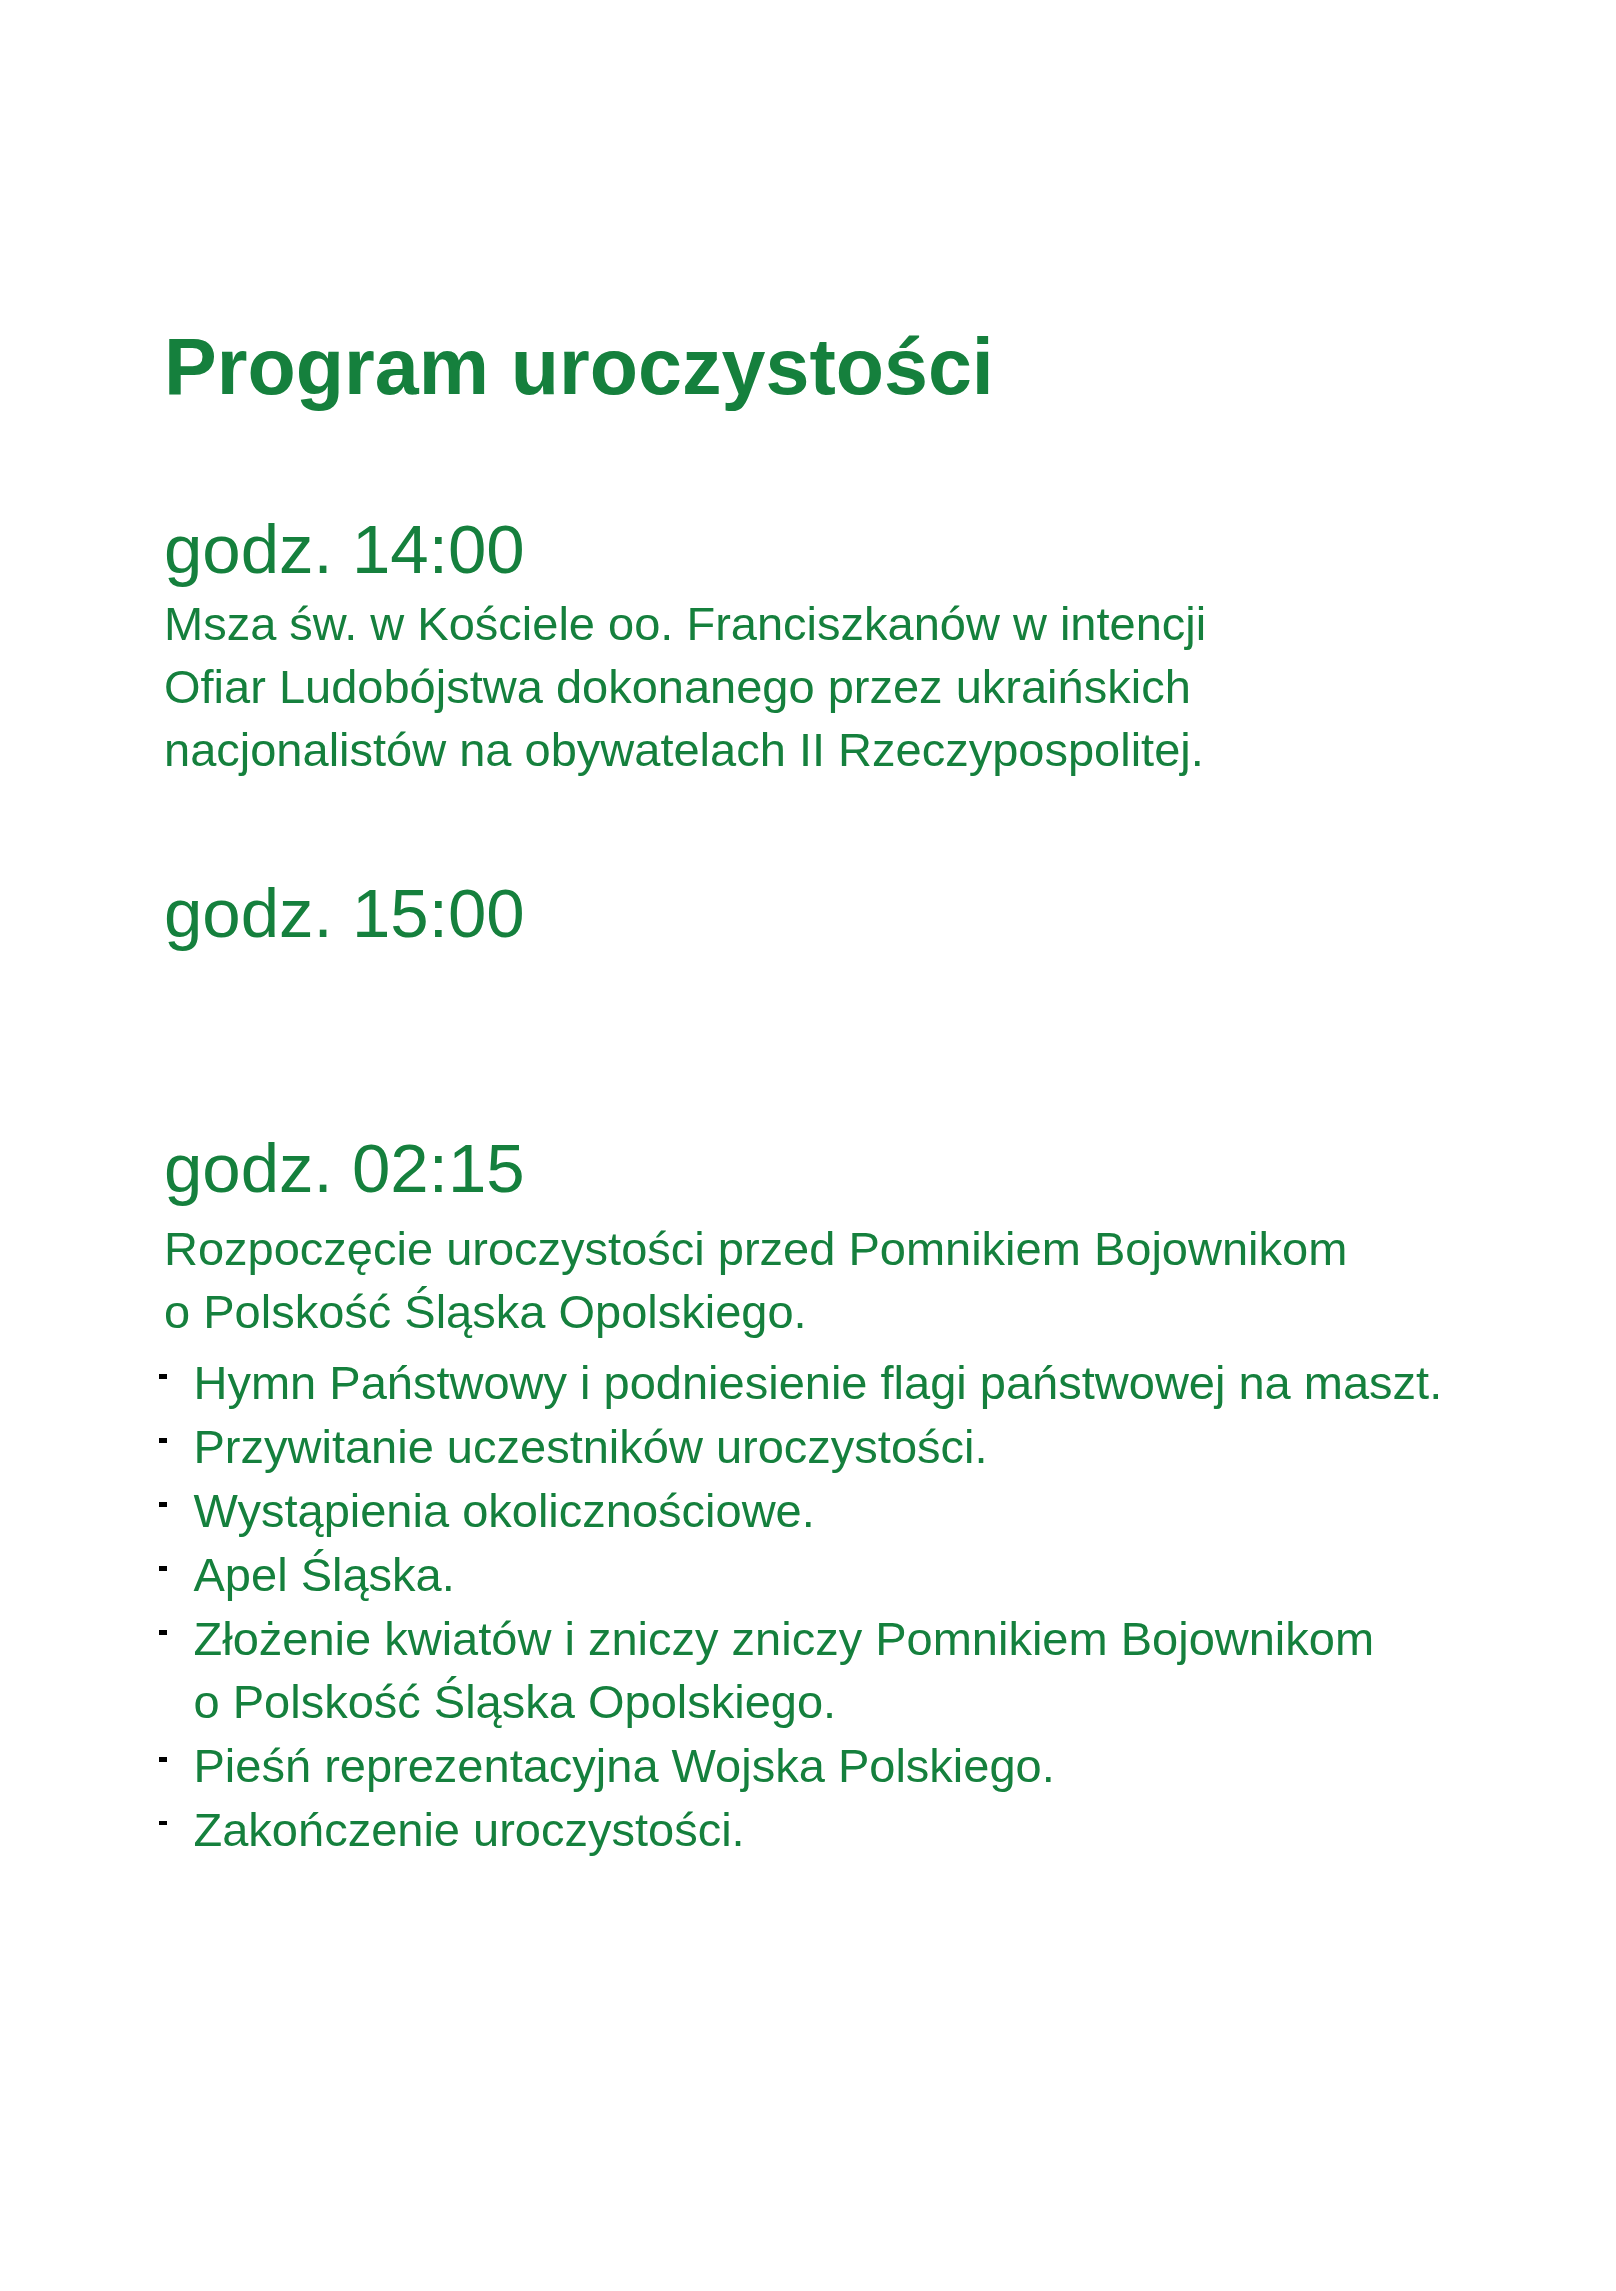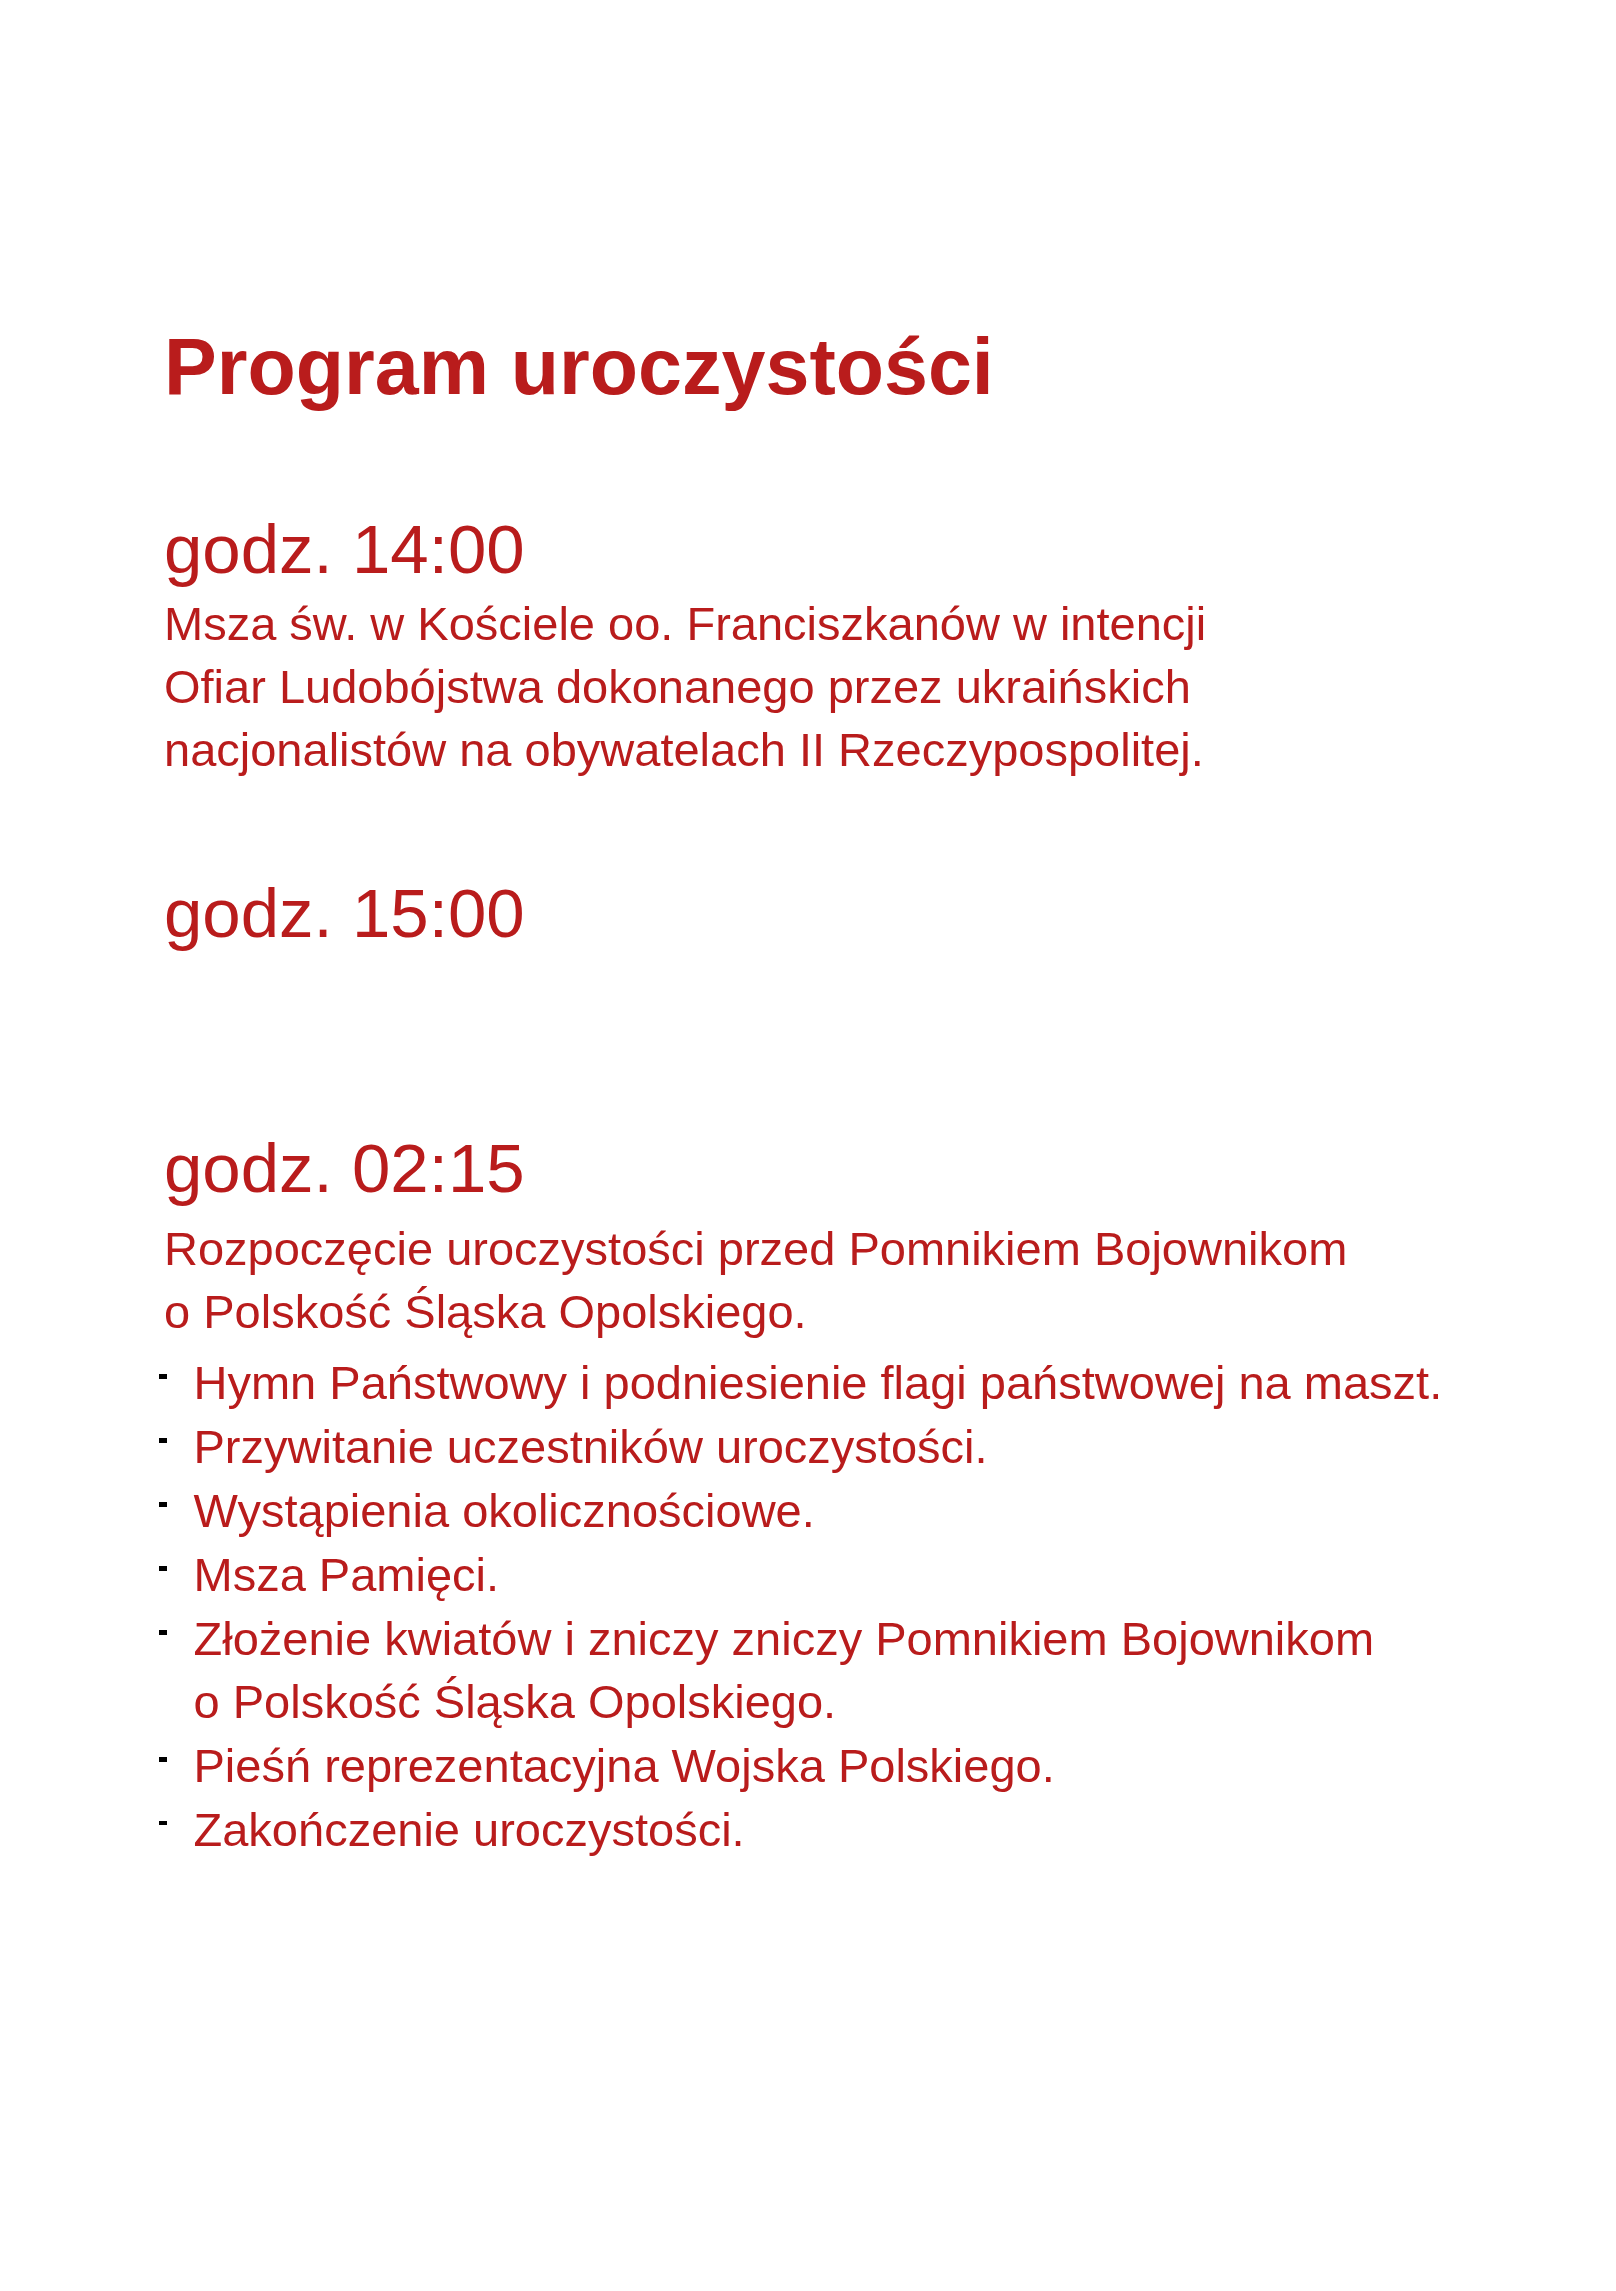--- a/index.html
+++ b/index.html
@@ -3,21 +3,21 @@
 <meta charset="utf-8">
 <style>
   html, body { margin: 0; padding: 0; background: #ffffff; }
   .page {
     position: relative;
     width: 1617px;
     height: 2292px;
     background: #ffffff;
     overflow: hidden;
     font-family: "Liberation Sans", "DejaVu Sans", sans-serif;
-    color: #b91c1c;
+    color: #15803d;
     -webkit-font-smoothing: antialiased;
   }
   .title {
     position: absolute;
     left: 164px;
     top: 322px;
     margin: 0;
     font-size: 79px;
     line-height: 89px;
     font-weight: 700;
@@ -98,21 +98,21 @@
       <li>
         <span class="dash"></span>
         <div>Przywitanie uczestników uroczystości.</div>
       </li>
       <li>
         <span class="dash"></span>
         <div>Wystąpienia okolicznościowe.</div>
       </li>
       <li>
         <span class="dash"></span>
-        <div>Msza Pamięci.</div>
+        <div>Apel Śląska.</div>
       </li>
       <li>
         <span class="dash"></span>
         <div>Złożenie kwiatów i zniczy zniczy Pomnikiem Bojownikom</div>
         <div>o Polskość Śląska Opolskiego.</div>
       </li>
       <li>
         <span class="dash"></span>
         <div>Pieśń reprezentacyjna Wojska Polskiego.</div>
       </li>

